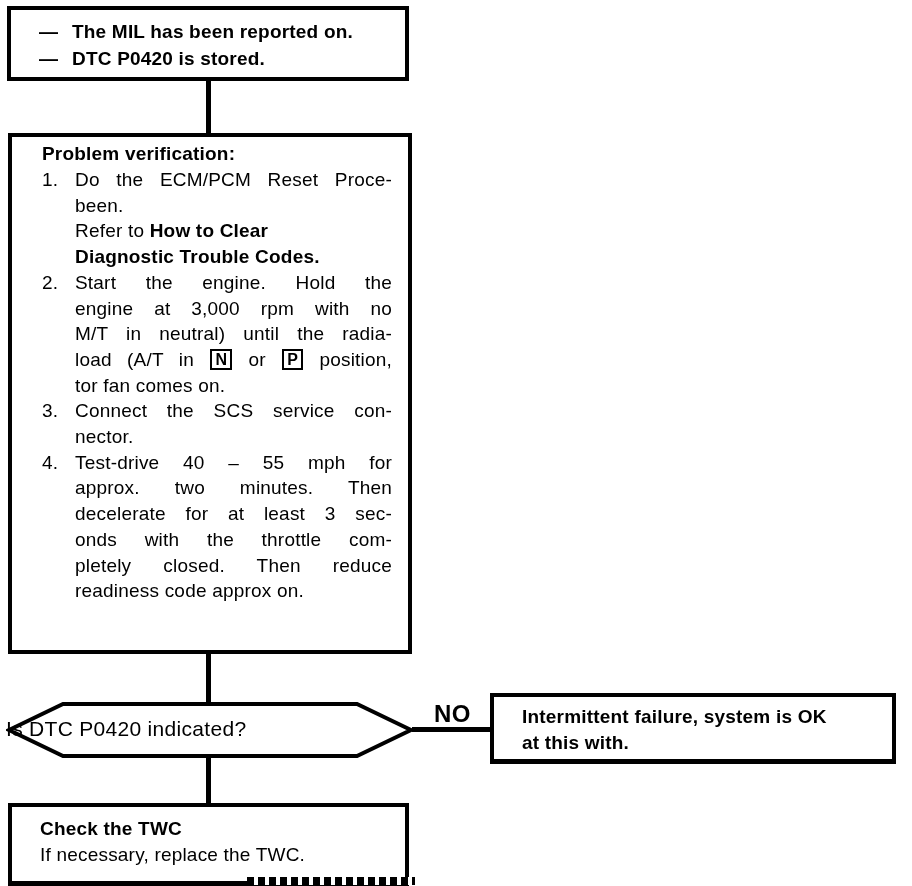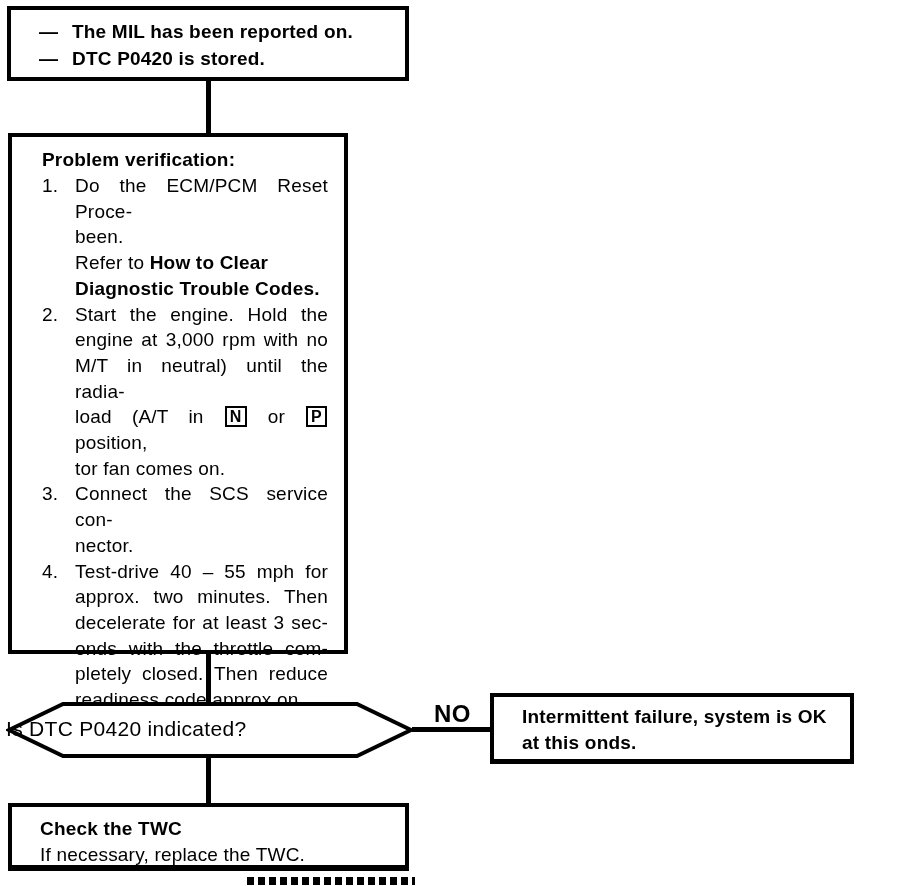--- a/index.html
+++ b/index.html
@@ -11,39 +11,39 @@
   .box{position:absolute;background:#fff;border:4px solid #000;box-sizing:border-box;}
   .conn{position:absolute;background:#000;}
   .label{position:absolute;font-weight:700;font-size:24px;letter-spacing:.5px;}
 
   
   #start-box{left:7px;top:6px;width:402px;height:75px;padding:8px 6px 0 28px;}
   .tb-line{display:flex;font-weight:700;font-size:19px;line-height:27px;letter-spacing:.2px;}
   .dash-bullet{width:33px;flex:0 0 33px;}
 
   
-  #main-box{left:8px;top:133px;width:340px;height:521px;padding:10px 16px 0 30px;}
+  #main-box{left:8px;top:133px;width:404px;height:521px;padding:4px 16px 0 30px;}
   #main-title{font-weight:700;font-size:19px;line-height:26px;letter-spacing:.2px;}
   .mline{position:relative;padding-left:33px;font-size:19px;line-height:25.7px;letter-spacing:.2px;}
   .mline .num{position:absolute;left:0;top:0;}
   .jl{text-align:justify;text-align-last:justify;}
   .b{font-weight:700;}
   .boxed{display:inline-block;border:2px solid #000;padding:0 3px;margin:0 1px;
          font-weight:700;font-size:16px;line-height:17px;vertical-align:1px;}
 
   
   #decision{position:absolute;left:6px;top:701px;width:408px;height:58px;}
   #decision-label{position:absolute;left:0;top:16px;width:100%;text-align:left;
                   font-size:21px;letter-spacing:.3px;}
 
   
-  #no-box{left:490px;top:693px;width:364px;height:71px;border-bottom-width:5px;
+  #no-box{left:490px;top:693px;width:406px;height:71px;border-bottom-width:5px;
           padding:7px 10px 0 28px;}
   #no-box .rb-line{font-weight:700;font-size:19px;line-height:26px;letter-spacing:.2px;}
-  #yes-box{left:8px;top:803px;width:401px;height:68px;border-bottom-width:6px;
+  #yes-box{left:8px;top:803px;width:401px;height:84px;border-bottom-width:6px;
            padding:9px 10px 0 28px;}
   #yes-box-title{font-weight:700;font-size:19px;line-height:26px;letter-spacing:.2px;}
   #yes-box-text{font-size:19px;line-height:26px;letter-spacing:.2px;}
 
   
   #conn-start-main{left:206px;top:81px;width:5px;height:53px;}
   #conn-main-decision{left:206px;top:654px;width:5px;height:48px;}
   #conn-decision-yes{left:206px;top:756px;width:5px;height:48px;}
   #conn-no{left:412px;top:727px;width:79px;height:5px;}
   #no-label{left:434px;top:700px;}
@@ -103,21 +103,21 @@
       <polygon points="3,29 57,3 351,3 405,29 351,55 57,55" fill="#ffffff" stroke="#000000" stroke-width="4"></polygon>
     </svg>
     <div id="decision-label">Is DTC P0420 indicated?</div>
   </div>
 
   <div class="conn" id="conn-no"></div>
   <div class="label" id="no-label">NO</div>
   <div class="box" id="no-box">
     <div>
         <div class="rb-line">Intermittent failure, system is OK</div>
-        <div class="rb-line">at this onds.</div>
+        <div class="rb-line">at this with.</div>
       </div>
   </div>
 
   <div class="conn" id="conn-decision-yes"></div>
   <div class="label" id="yes-label">YES</div>
   <div class="box" id="yes-box">
     <div id="yes-box-title">Check the TWC</div>
     <div id="yes-box-text">If necessary, replace the TWC.</div>
   </div>
 

